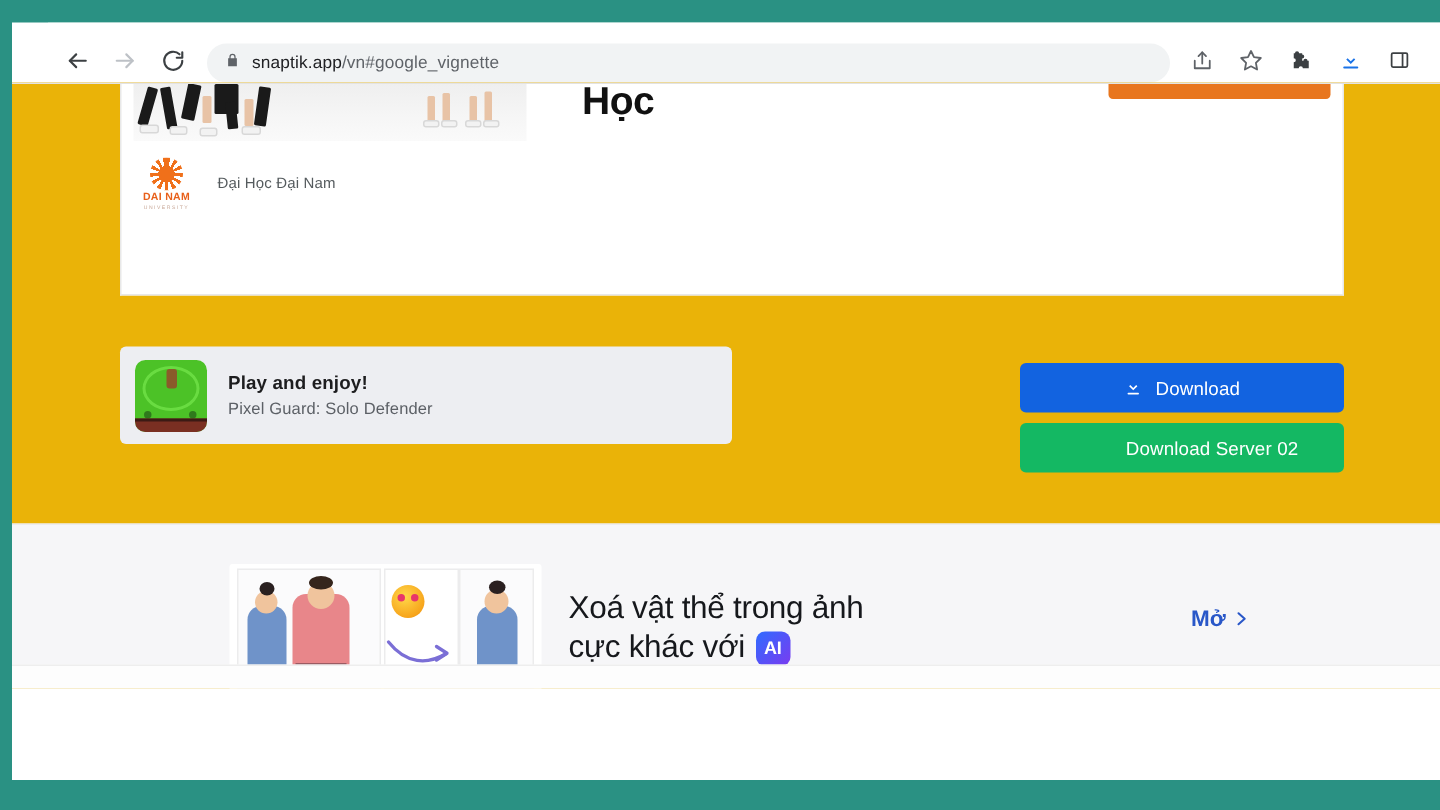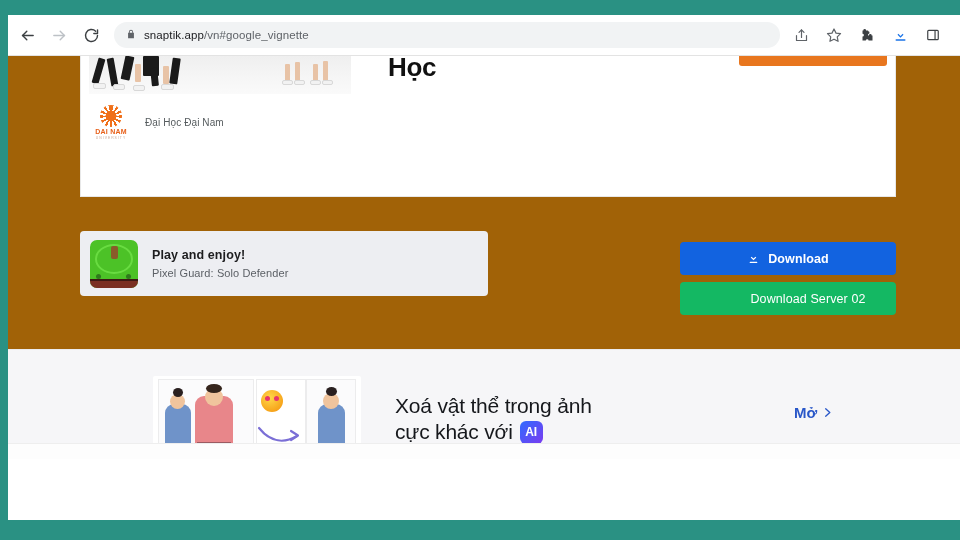--- a/index.html
+++ b/index.html
@@ -20,22 +20,23 @@
     background: #ffffff;
     overflow: hidden;
   }
 
   
   .toolbar {
     position: relative;
     height: 40px;
     background: #ffffff;
     display: flex;
-    align-items: center;
+    align-items: flex-end;
     padding: 0 12px 0 4px;
+    margin-left: 24px;
   }
 
   .nav-btns { display: flex; align-items: center; gap: 2px; }
 
   .icon-btn {
     width: 30px; height: 30px;
     display: flex; align-items: center; justify-content: center;
     border-radius: 50%;
     background: transparent;
     border: none;
@@ -68,21 +69,21 @@
     overflow: hidden;
   }
   .url .host { color: #202124; }
 
   .toolbar-right { display: flex; align-items: center; gap: 3px; }
 
   
   .viewport {
     position: relative;
     height: 404px;
-    background: #a16207;
+    background: #eab308;
     overflow: hidden;
   }
 
   .page-top-rule {
     position: absolute;
     left: 0; top: 0; right: 0;
     height: 1px;
     background: #e3e3e3;
   }
 
@@ -249,21 +250,21 @@
     display: flex;
     align-items: center;
     justify-content: center;
     gap: 8px;
     cursor: pointer;
     font-family: "Liberation Sans", sans-serif;
     font-size: 12.5px;
     color: #ffffff;
     letter-spacing: 0.1px;
   }
-  .dl-primary { background: #1263e0; font-weight: 700; }
+  .dl-primary { background: #1263e0; font-weight: 400; }
   .dl-server  { background: #14b863; padding-left: 40px; }
   .dl-other   { background: #0a0a0a; font-weight: 700; }
 
   
   .banner-wrap {
     position: absolute;
     left: 0; right: 0;
     top: 294px;
     height: 194px;
     background: #f6f6f8;
@@ -323,21 +324,21 @@
   }
   .emoji::before { left: 4px; }
   .emoji::after  { right: 4px; }
   .arrow-curve {
     position: absolute;
     left: 104px; top: 48px;
     width: 46px; height: 20px;
   }
 
   .banner-text {
-    margin-left: 34px;
+    margin-left: 18px;
     display: flex;
     flex-direction: column;
     gap: 2px;
   }
   .bt-line {
     font-size: 21px;
     color: #16181c;
     letter-spacing: -0.2px;
     display: flex;
     align-items: center;

